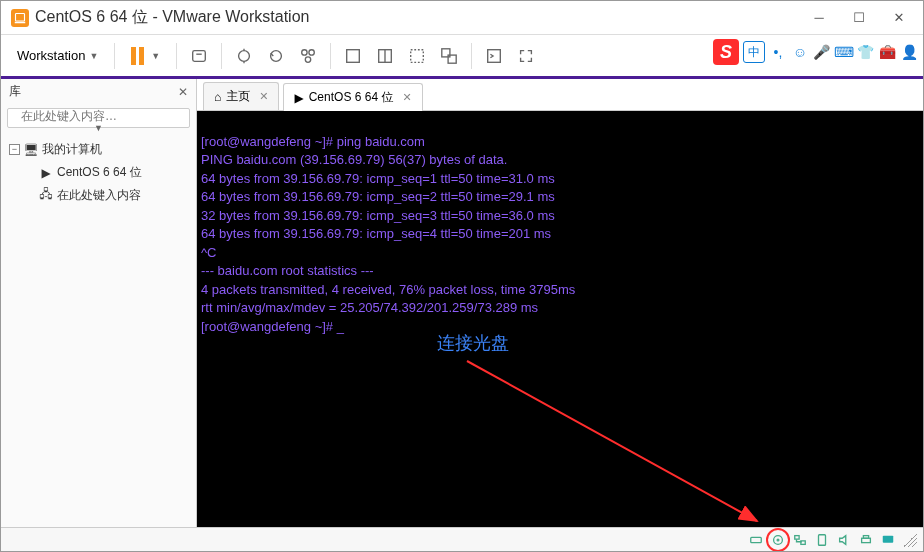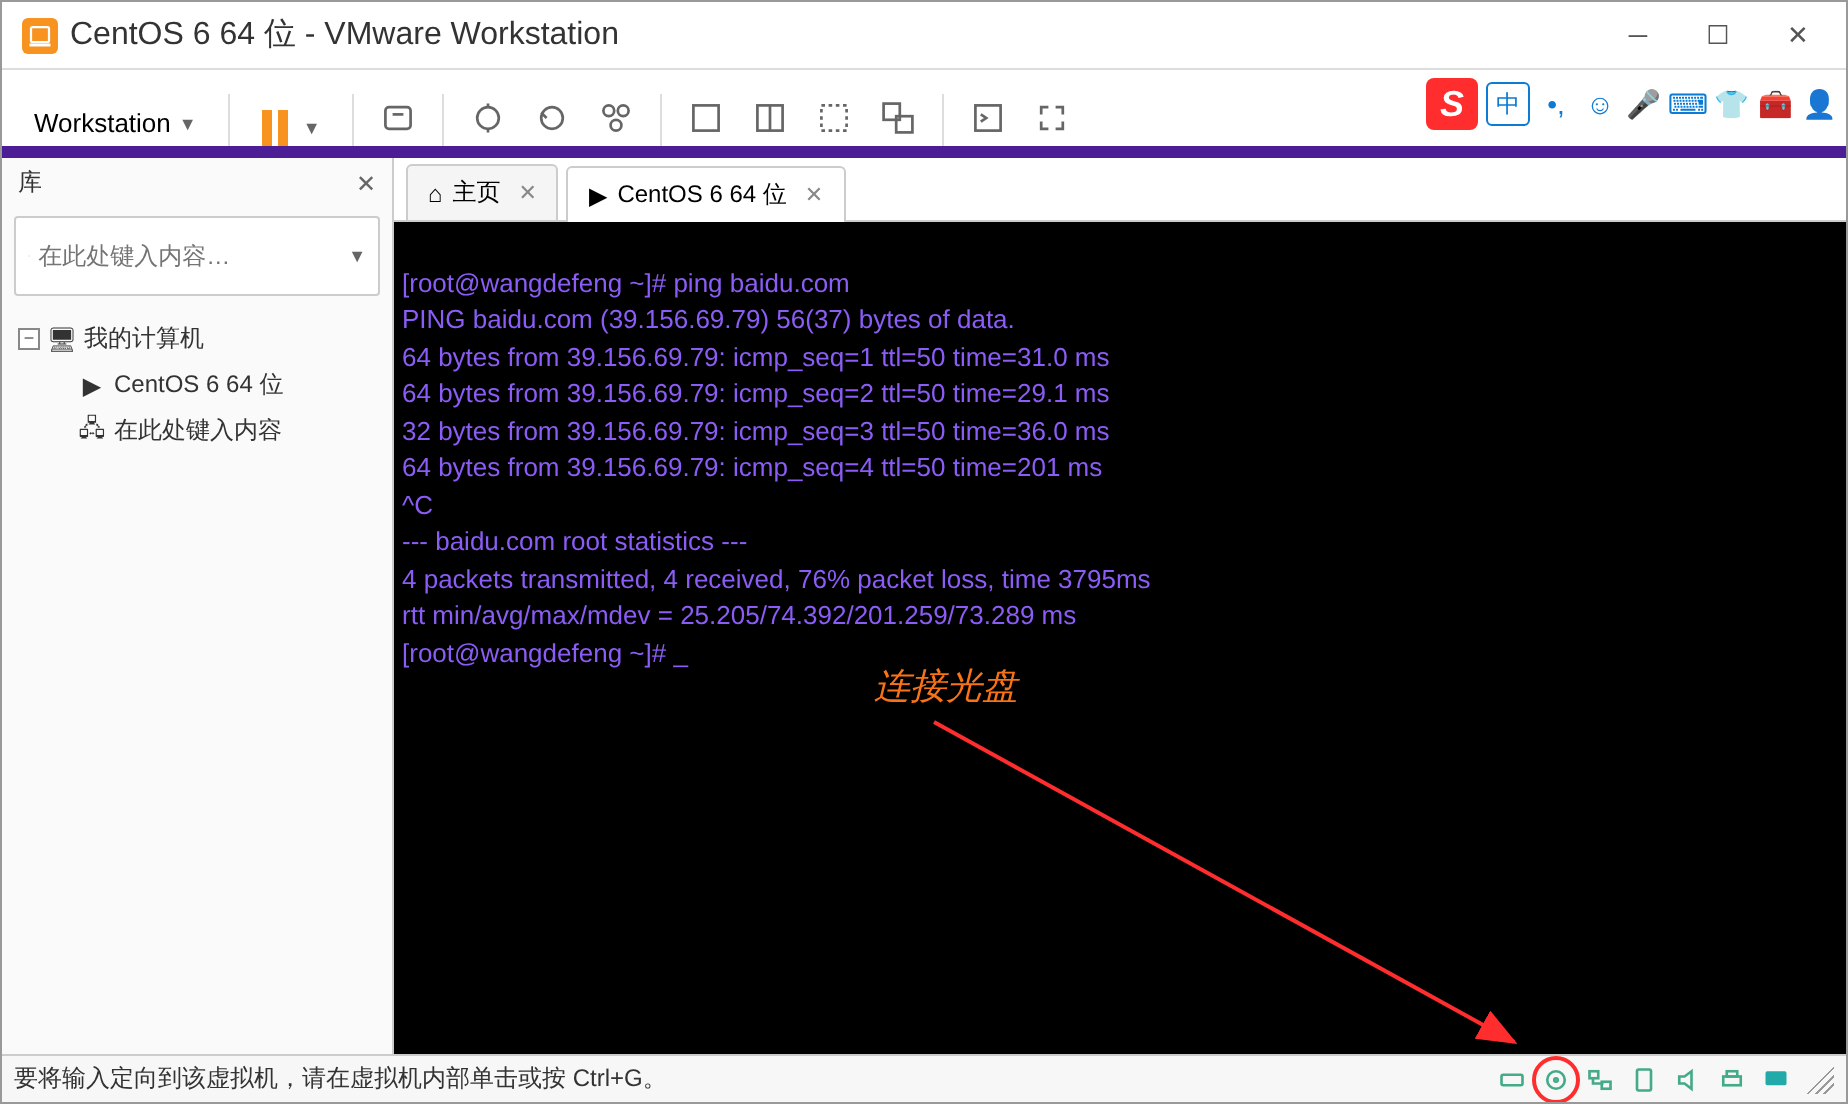--- a/index.html
+++ b/index.html
@@ -5,60 +5,60 @@
 * { margin: 0; padding: 0; box-sizing: border-box; font-family: "Microsoft YaHei", sans-serif; }
 body { width: 924px; height: 552px; background: #fff; display: flex; flex-direction: column; border: 1px solid #999; overflow: hidden; }
 
 .titlebar { height: 34px; display: flex; align-items: center; padding: 0 4px; border-bottom: 1px solid #ddd; }
 .titlebar .appicon { width: 18px; height: 18px; background: #f7931e; border-radius: 3px; display: flex; align-items: center; justify-content: center; margin: 0 6px; }
 .appicon svg { width: 12px; height: 12px; fill: #fff; }
 .titlebar .title { font-size: 16px; color: #333; flex: 0 0 auto; }
 .titlebar .spacer { flex: 1; }
 .winbtn { width: 40px; height: 28px; display: flex; align-items: center; justify-content: center; color: #555; font-size: 13px; }
 
-.toolbar { height: 44px; display: flex; align-items: flex-end; padding: 0 8px; gap: 8px; border-bottom: 6px solid #4c1d95; position: relative; }
+.toolbar { height: 44px; display: flex; align-items: center; padding: 0 8px; gap: 8px; border-bottom: 3px solid #4c1d95; position: relative; }
 .menu-btn { padding: 4px 8px; font-size: 13px; display: flex; align-items: center; gap: 4px; cursor: pointer; }
 .menu-btn .caret { font-size: 9px; color: #666; }
 .sep { width: 1px; height: 26px; background: #ddd; }
 .pause-btn { display: flex; gap: 3px; padding: 0 8px; align-items: center; }
 .pause-btn .bar { width: 5px; height: 18px; background: #f7931e; }
 .pause-btn .caret { font-size: 9px; color: #666; margin-left: 4px; }
 .tbicon { width: 28px; height: 28px; display: flex; align-items: center; justify-content: center; cursor: pointer; border-radius: 3px; }
 .tbicon svg { width: 18px; height: 18px; fill: none; stroke: #666; stroke-width: 1.5; }
 .tbgroup { display: flex; gap: 4px; }
 
 .ime { position: absolute; right: 4px; top: 4px; display: flex; gap: 4px; align-items: center; }
 .ime .sogou { width: 26px; height: 26px; background: #ff2d2d; border-radius: 4px; color: #fff; font-weight: bold; font-size: 18px; display: flex; align-items: center; justify-content: center; font-style: italic; }
 .ime .cn { width: 22px; height: 22px; border: 1px solid #0b7bd6; color: #0b7bd6; font-size: 12px; display: flex; align-items: center; justify-content: center; border-radius: 3px; }
 .ime .i { width: 18px; height: 18px; color: #0b7bd6; display: flex; align-items: center; justify-content: center; font-size: 14px; }
 
 .main { flex: 1; display: flex; overflow: hidden; }
 .sidebar { width: 196px; border-right: 1px solid #ccc; display: flex; flex-direction: column; background: #fafafa; }
 .side-hdr { display: flex; align-items: center; justify-content: space-between; padding: 4px 8px; font-size: 12px; color: #333; }
 .side-hdr .x { font-size: 12px; color: #666; cursor: pointer; }
-.search { margin: 4px 6px; height: 40px; border: 1px solid #ccc; display: flex; align-items: center; padding: 0 6px; background: #fff; border-radius: 2px; }
+.search { margin: 4px 6px; height: 20px; border: 1px solid #ccc; display: flex; align-items: center; padding: 0 6px; background: #fff; border-radius: 2px; flex-direction: column; }
 .search svg { width: 14px; height: 14px; fill: #888; margin-right: 4px; }
 .search input { border: none; outline: none; font-size: 12px; flex: 1; background: transparent; }
 .search .caret { font-size: 9px; color: #666; }
 .tree { padding: 6px 4px; font-size: 12px; color: #333; }
 .tree-row { display: flex; align-items: center; gap: 4px; padding: 3px 4px; cursor: pointer; }
 .tree-row.child { padding-left: 34px; }
 .tree-row.grandchild { padding-left: 34px; }
 .tree-row .tw { width: 11px; height: 11px; border: 1px solid #888; display: flex; align-items: center; justify-content: center; font-size: 9px; line-height: 1; color: #555; background: #fff; }
 .tree-row .ic { width: 14px; height: 14px; display: inline-flex; align-items: center; justify-content: center; }
 
 .content { flex: 1; display: flex; flex-direction: column; background: #fff; }
 .tabs { height: 32px; display: flex; align-items: flex-end; padding: 4px 6px 0; gap: 4px; border-bottom: 1px solid #ccc; }
 .tab { display: flex; align-items: center; gap: 5px; padding: 5px 10px; font-size: 12px; border: 1px solid #ccc; border-bottom: none; background: #f5f5f5; border-radius: 3px 3px 0 0; cursor: pointer; }
 .tab.active { background: #fff; position: relative; top: 1px; }
 .tab .x { font-size: 11px; color: #888; margin-left: 4px; }
 
 .terminal { flex: 1; background: #000; color: #ccc; font-family: "Courier New", monospace; font-size: 13px; padding: 4px; line-height: 1.35; white-space: pre; position: relative; overflow: hidden; }
 .terminal .wh { color: #8b5cf6; }
-.annot { position: absolute; color: #f97316; font-family: "Microsoft YaHei"; font-size: 18px; left: 240px; top: 220px; font-style: italic; }
+.annot { position: absolute; color: #3b82f6; font-family: "Microsoft YaHei"; font-size: 18px; left: 240px; top: 220px; }
 .arrow { position: absolute; pointer-events: none; }
 
 .status { height: 24px; border-top: 1px solid #ccc; display: flex; align-items: center; font-size: 12px; color: #333; padding: 0 6px; background: #f7f7f7; }
 .status .sp { flex: 1; }
 .sticon { width: 20px; height: 20px; display: flex; align-items: center; justify-content: center; margin: 0 1px; }
 .sticon svg { width: 14px; height: 14px; fill: none; stroke: #4a8; stroke-width: 1.5; }
 .sticon.cd svg { stroke: #4a8; }
 .sticon.hi { outline: 2px solid #ff2d2d; border-radius: 50%; }
 .status .grip { width: 14px; height: 14px; background: linear-gradient(135deg, transparent 50%, #999 50%, #999 55%, transparent 55%, transparent 65%, #999 65%, #999 70%, transparent 70%, transparent 80%, #999 80%, #999 85%, transparent 85%); margin-left: 4px; }
 </style>
@@ -239,21 +239,20 @@
               <polygon points="0 0, 10 4, 0 8" fill="#ff2d2d"></polygon>
             </marker>
           </defs>
         <line x1="10" y1="10" x2="300" y2="170" stroke="#ff2d2d" stroke-width="2" marker-end="url(#ah)"></line>
       </svg>
     </div>
   </div>
 </div>
 
 <div class="status">
-  <span>要将输入定向到该虚拟机，请在虚拟机内部单击或按 Ctrl+G。</span>
   <span class="sp"></span>
   <div class="sticon">
       <svg viewBox="0 0 16 16">
         <rect x="2" y="5" width="12" height="6" rx="1"></rect>
       </svg>
     </div>
   <div class="sticon cd hi">
       <svg viewBox="0 0 16 16">
         <circle cx="8" cy="8" r="5"></circle>
         <circle cx="8" cy="8" r="1"></circle>

